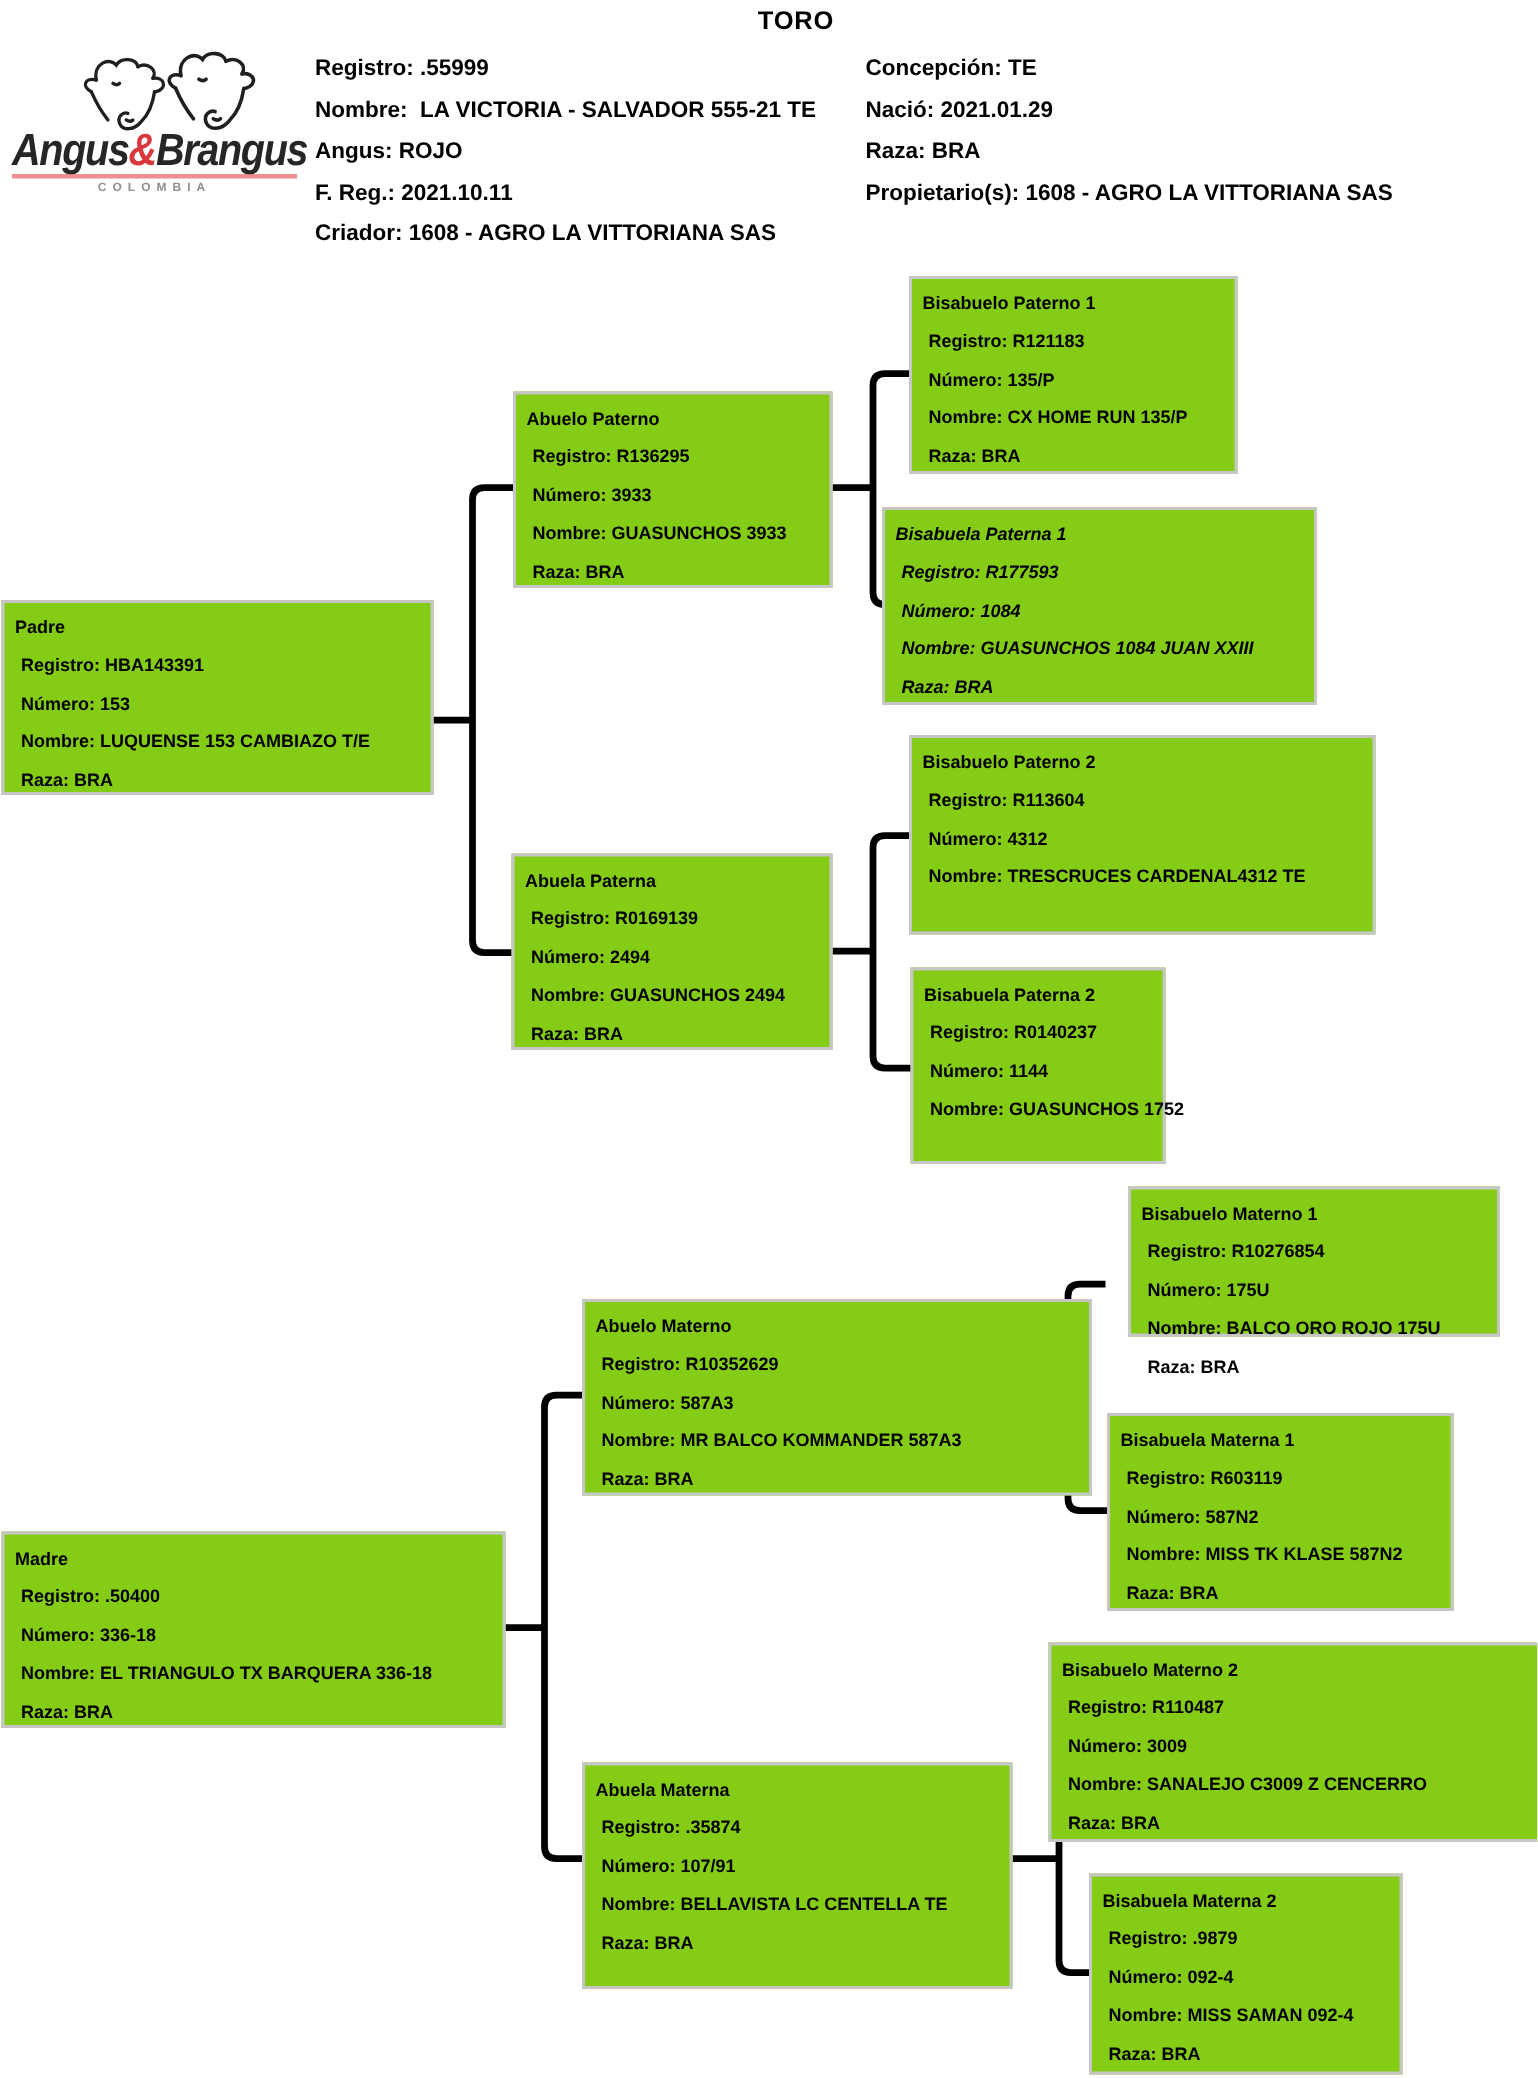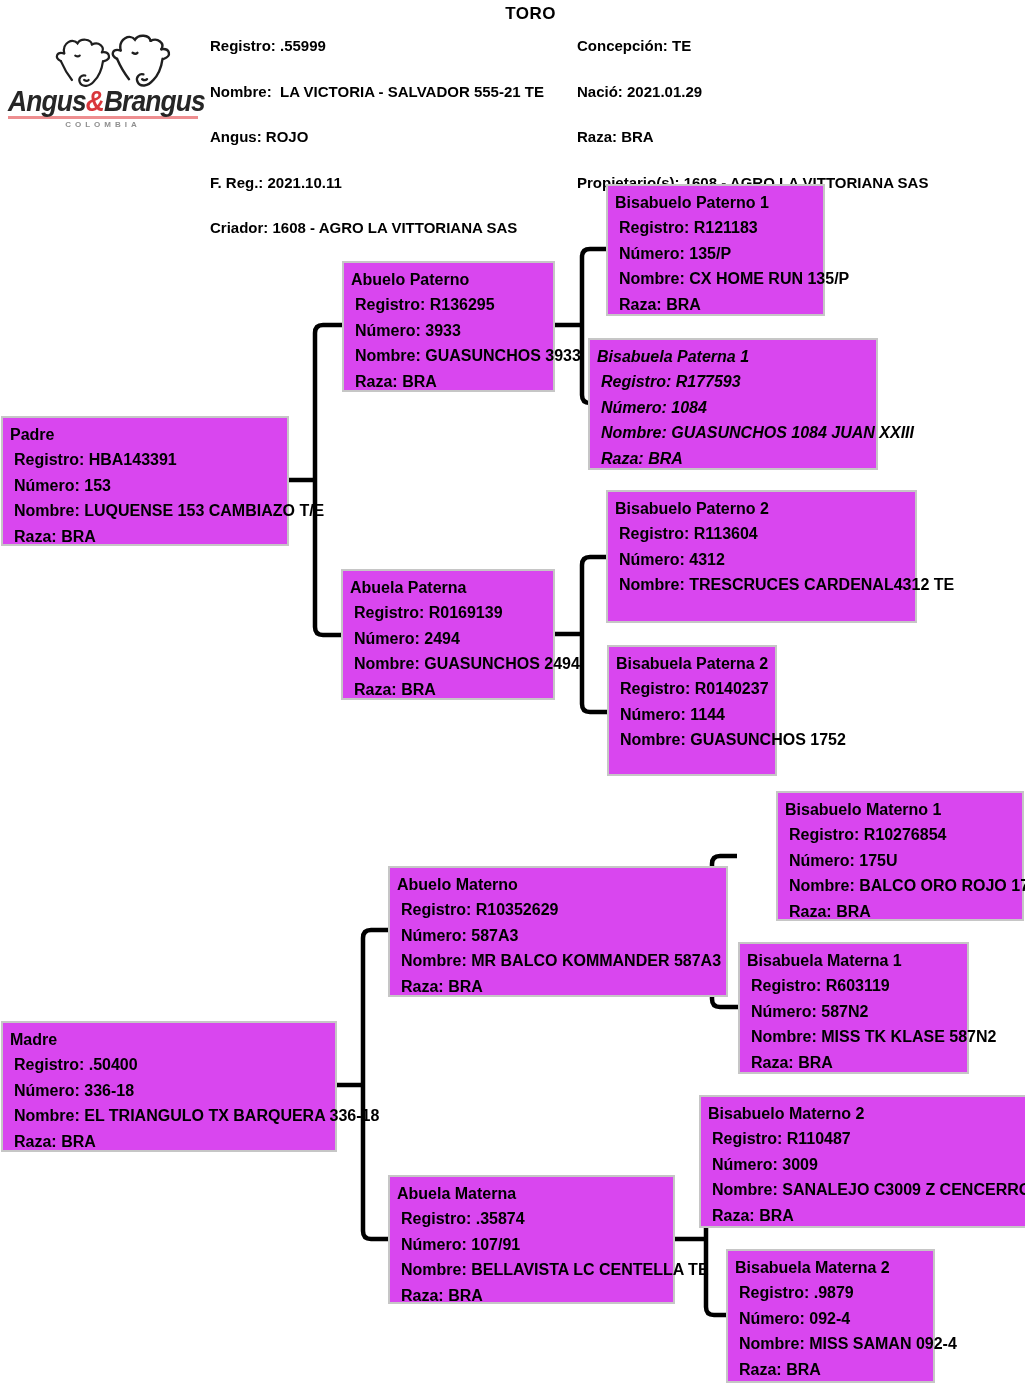--- a/index.html
+++ b/index.html
@@ -20,30 +20,30 @@
     position:absolute;left:0;top:52px;white-space:nowrap;
     font-style:italic;font-size:30px;letter-spacing:-1px;color:#262626;
     transform:scaleX(.88);transform-origin:left top;line-height:30px;
   }
   .logo-amp{color:#d9373c;}
   .logo-country{
     position:absolute;left:28px;top:86px;width:134px;text-align:center;
     font-size:8px;letter-spacing:4px;color:#8f8f8f;
   }
   
-  .header-col{position:absolute;top:32px;display:flex;flex-direction:column;gap:18px;}
+  .header-col{position:absolute;top:32px;display:flex;flex-direction:column;}
   .header-col.left{left:210px;}
   .header-col.right{left:577px;}
   .header-row{font-size:15px;line-height:27.5px;white-space:pre;}
   
   .connectors{position:absolute;left:0;top:0;width:1025px;height:1385px;pointer-events:none;}
   .connectors path{stroke:#000;stroke-width:4.5;fill:none;}
   .node{
-    position:absolute;box-sizing:border-box;background:#d946ef;
-    border:2px solid #c6c6c6;padding:4px 7px;font-size:16px;
+    position:absolute;box-sizing:border-box;background:#84cc16;
+    border:2px solid #c6c6c6;padding:4px 7px;font-size:12px;
   }
   .node-title{line-height:25px;white-space:pre;}
   .node-row{line-height:25.6px;padding-left:4px;white-space:pre;}
 </style>
 </head>
 <body>
 
 <div class="page">
 
   <div class="doc-title">TORO</div>
@@ -97,21 +97,21 @@
   <svg class="connectors" viewBox="0 0 1025 1385" xmlns="http://www.w3.org/2000/svg">
     <path d="M289 480 H315 M315 480 V333 Q315 325 323 325 H342 M315 480 V627 Q315 635 323 635 H342"></path>
     <path d="M555 325 H582 M582 325 V257 Q582 249 590 249 H607 M582 325 V395 Q582 403 590 403 H608"></path>
     <path d="M555 634 H582 M582 634 V565 Q582 557 590 557 H607 M582 634 V704 Q582 712 590 712 H608"></path>
     <path d="M337 1085 H363 M363 1085 V938 Q363 930 371 930 H389 M363 1085 V1231 Q363 1239 371 1239 H389"></path>
     <path d="M680 930 H712 M712 930 V864 Q712 856 720 856 H737 M712 930 V999 Q712 1007 720 1007 H739"></path>
     <path d="M675 1239 H706 M706 1239 V1170 Q706 1162 714 1162 H726 M706 1239 V1307 Q706 1315 714 1315 H727"></path>
   </svg>
 
   <div id="nodes">
-      <div class="node" style="left: 1px; top: 416px; width: 288px; height: 130px;">
+      <div class="node" style="left: 1px; top: 400px; width: 288px; height: 130px;">
     <div class="node-title">Padre</div>
   <div class="node-row"><span>Registro:</span> <span>HBA143391</span></div>
         <div class="node-row"><span>Número:</span> <span>153</span></div>
         <div class="node-row"><span>Nombre:</span> <span>LUQUENSE 153 CAMBIAZO T/E</span></div>
         <div class="node-row"><span>Raza:</span> <span>BRA</span></div>
       </div>
       <div class="node" style="left: 342px; top: 261px; width: 213px; height: 131px;">
     <div class="node-title">Abuelo Paterno</div>
   <div class="node-row"><span>Registro:</span> <span>R136295</span></div>
         <div class="node-row"><span>Número:</span> <span>3933</span></div>
@@ -158,28 +158,28 @@
         <div class="node-row"><span>Nombre:</span> <span>EL TRIANGULO TX BARQUERA 336-18</span></div>
         <div class="node-row"><span>Raza:</span> <span>BRA</span></div>
       </div>
       <div class="node" style="left: 388px; top: 866px; width: 340px; height: 131px;">
     <div class="node-title">Abuelo Materno</div>
   <div class="node-row"><span>Registro:</span> <span>R10352629</span></div>
         <div class="node-row"><span>Número:</span> <span>587A3</span></div>
         <div class="node-row"><span>Nombre:</span> <span>MR BALCO KOMMANDER 587A3</span></div>
         <div class="node-row"><span>Raza:</span> <span>BRA</span></div>
       </div>
-      <div class="node" style="left: 388px; top: 1175px; width: 287px; height: 129px;">
+      <div class="node" style="left: 388px; top: 1175px; width: 287px; height: 151px;">
     <div class="node-title">Abuela Materna</div>
   <div class="node-row"><span>Registro:</span> <span>.35874</span></div>
         <div class="node-row"><span>Número:</span> <span>107/91</span></div>
         <div class="node-row"><span>Nombre:</span> <span>BELLAVISTA LC CENTELLA TE</span></div>
         <div class="node-row"><span>Raza:</span> <span>BRA</span></div>
       </div>
-      <div class="node" style="left: 776px; top: 791px; width: 248px; height: 130px;">
+      <div class="node" style="left: 752px; top: 791px; width: 248px; height: 100px;">
     <div class="node-title">Bisabuelo Materno 1</div>
   <div class="node-row"><span>Registro:</span> <span>R10276854</span></div>
         <div class="node-row"><span>Número:</span> <span>175U</span></div>
         <div class="node-row"><span>Nombre:</span> <span>BALCO ORO ROJO 175U</span></div>
         <div class="node-row"><span>Raza:</span> <span>BRA</span></div>
       </div>
       <div class="node" style="left: 738px; top: 942px; width: 231px; height: 132px;">
     <div class="node-title">Bisabuela Materna 1</div>
   <div class="node-row"><span>Registro:</span> <span>R603119</span></div>
         <div class="node-row"><span>Número:</span> <span>587N2</span></div>

